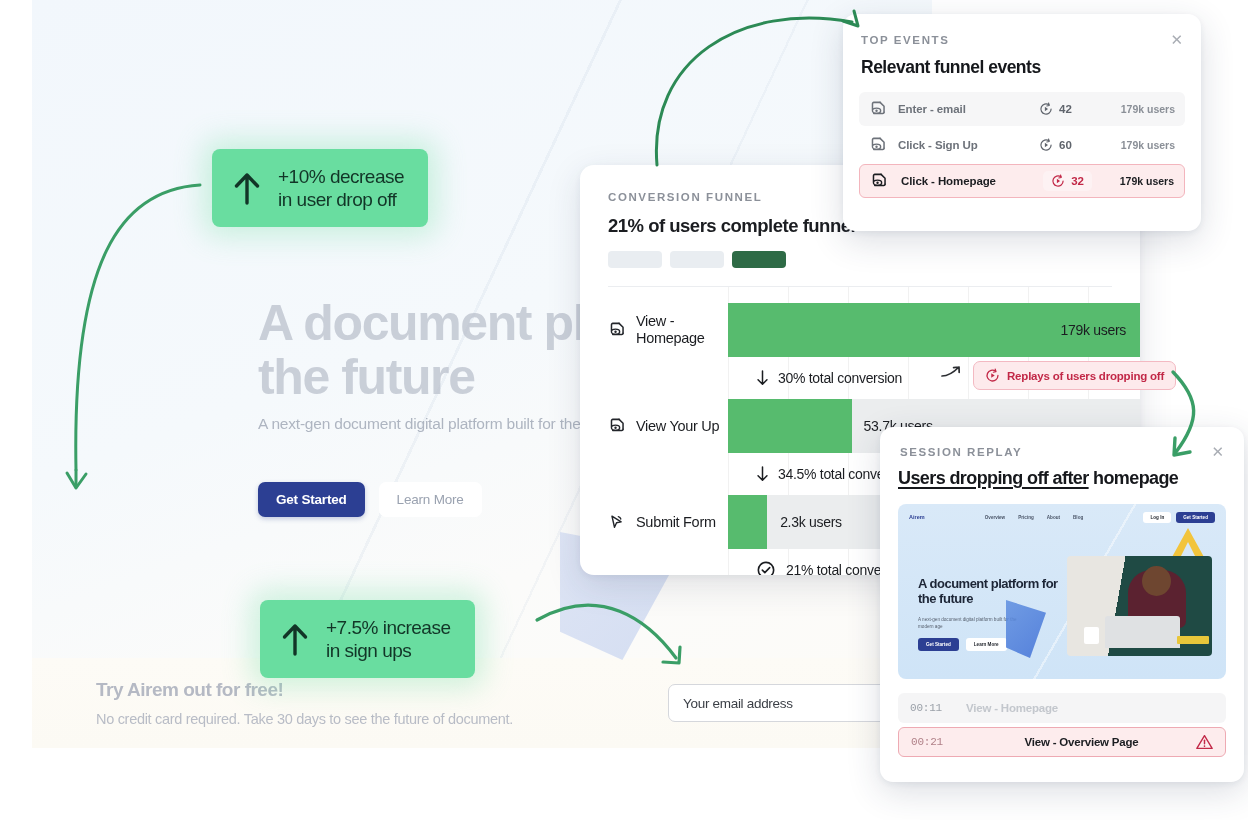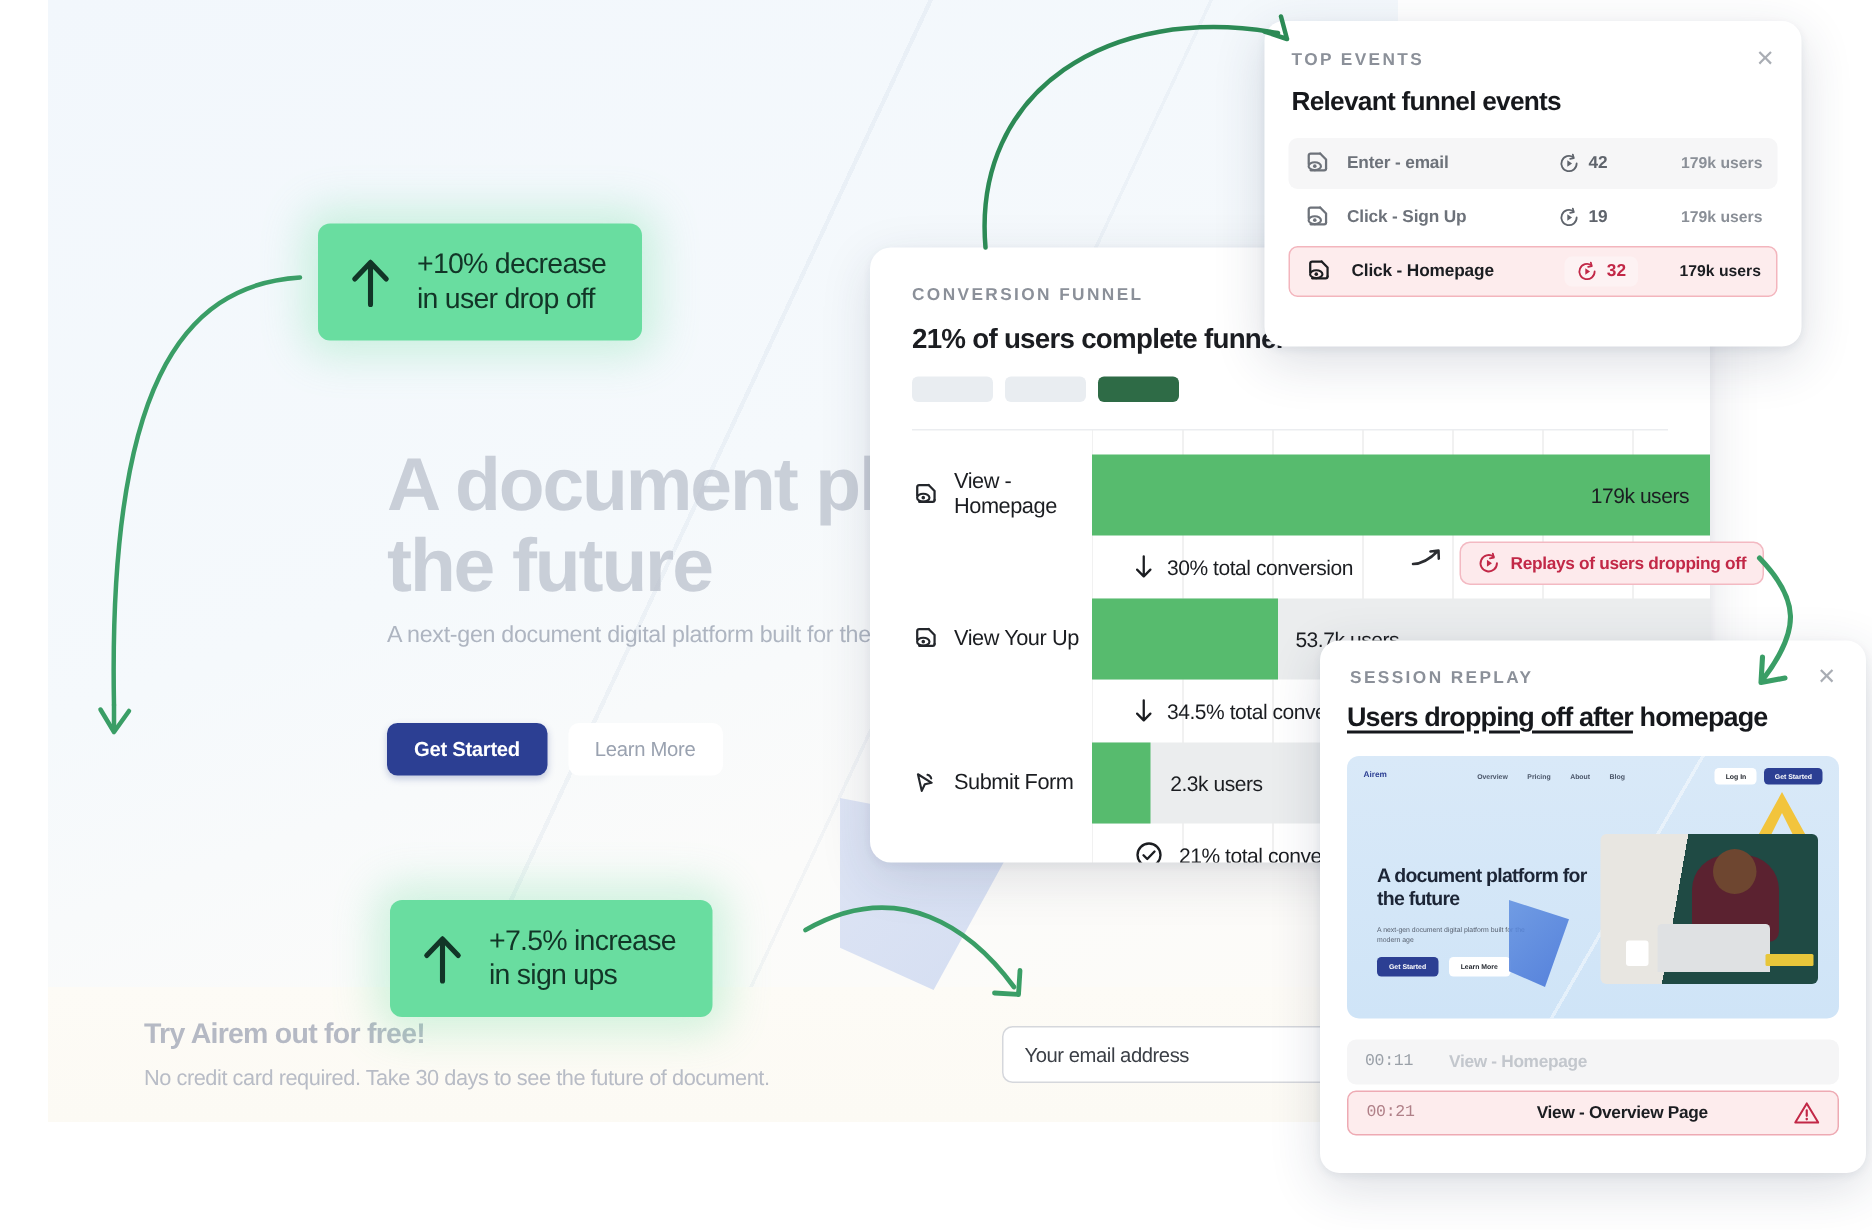--- a/index.html
+++ b/index.html
@@ -363,21 +363,21 @@
           <ellipse cx="9.5" cy="13.6" rx="5.2" ry="3.3" stroke="#6d727a" stroke-width="1.8" fill="none"></ellipse>
           <circle cx="9.5" cy="13.6" r="1.5" fill="#6d727a"></circle>
         </svg>
         <div class="ev-name">Click - Sign Up</div>
         <div class="ev-count">
           <svg width="14" height="14" viewBox="0 0 22 22">
             <path d="M19 11a8 8 0 1 1-3.4-6.5" stroke="#5f646c" stroke-width="1.9" fill="none" stroke-linecap="round"></path>
             <path d="M15 1.6l1 3.8-3.8.8" stroke="#5f646c" stroke-width="1.8" fill="none" stroke-linecap="round" stroke-linejoin="round"></path>
             <path d="M9.2 7.6l5 3.4-5 3.4z" fill="#5f646c"></path>
           </svg>
-          <span>19</span>
+          <span>60</span>
         </div>
         <div class="ev-users">179k users</div>
       </div>
 
       <div class="ev-row hl">
         <svg width="19" height="19" viewBox="0 0 24 24">
           <path d="M14 3H6a1.6 1.6 0 0 0-1.6 1.6V12" stroke="#1b1d21" stroke-width="1.9" fill="none" stroke-linecap="round"></path>
           <path d="M14 3l5 5v7.5" stroke="#1b1d21" stroke-width="1.9" fill="none" stroke-linecap="round" stroke-linejoin="round"></path>
           <path d="M19 15.5a1.6 1.6 0 0 1-1.6 1.6H6" stroke="#1b1d21" stroke-width="1.9" fill="none" stroke-linecap="round"></path>
           <ellipse cx="9.5" cy="13.6" rx="5.2" ry="3.3" stroke="#1b1d21" stroke-width="1.8" fill="none"></ellipse>

